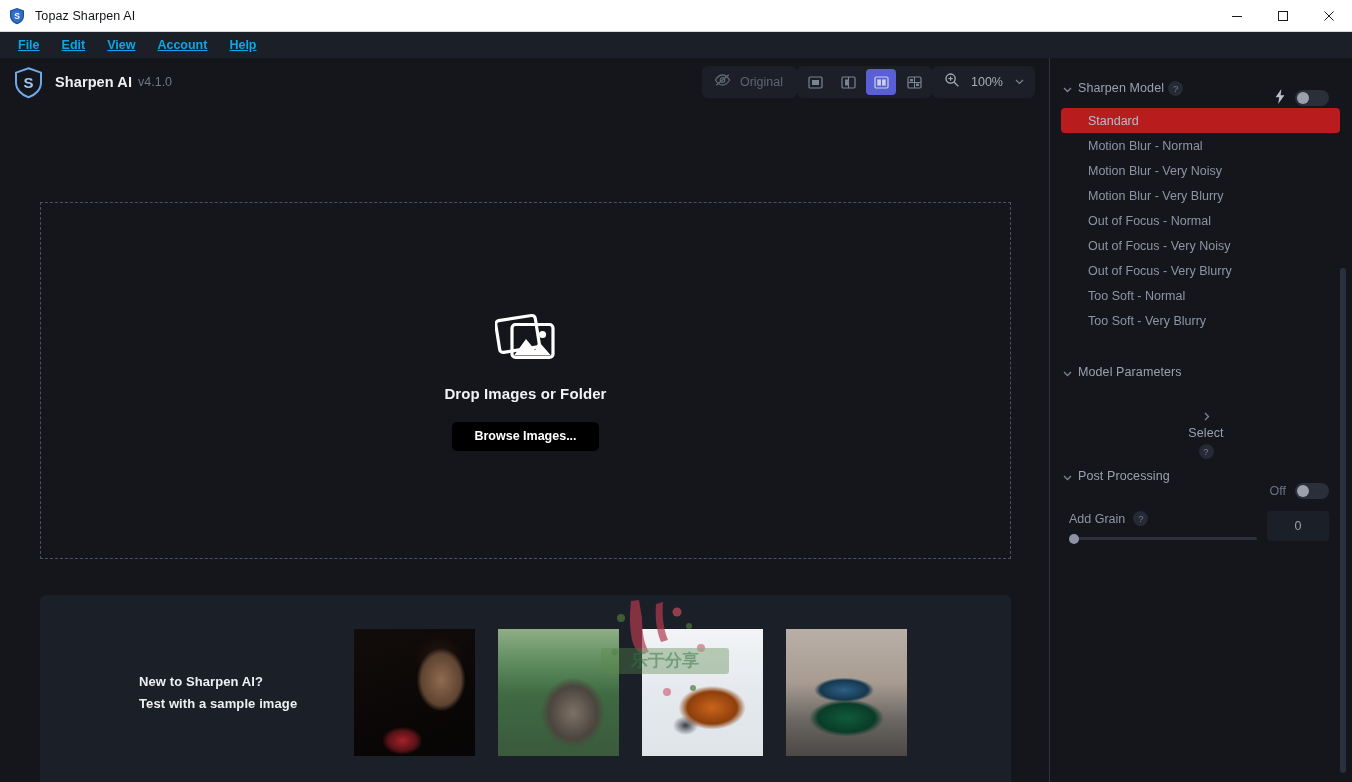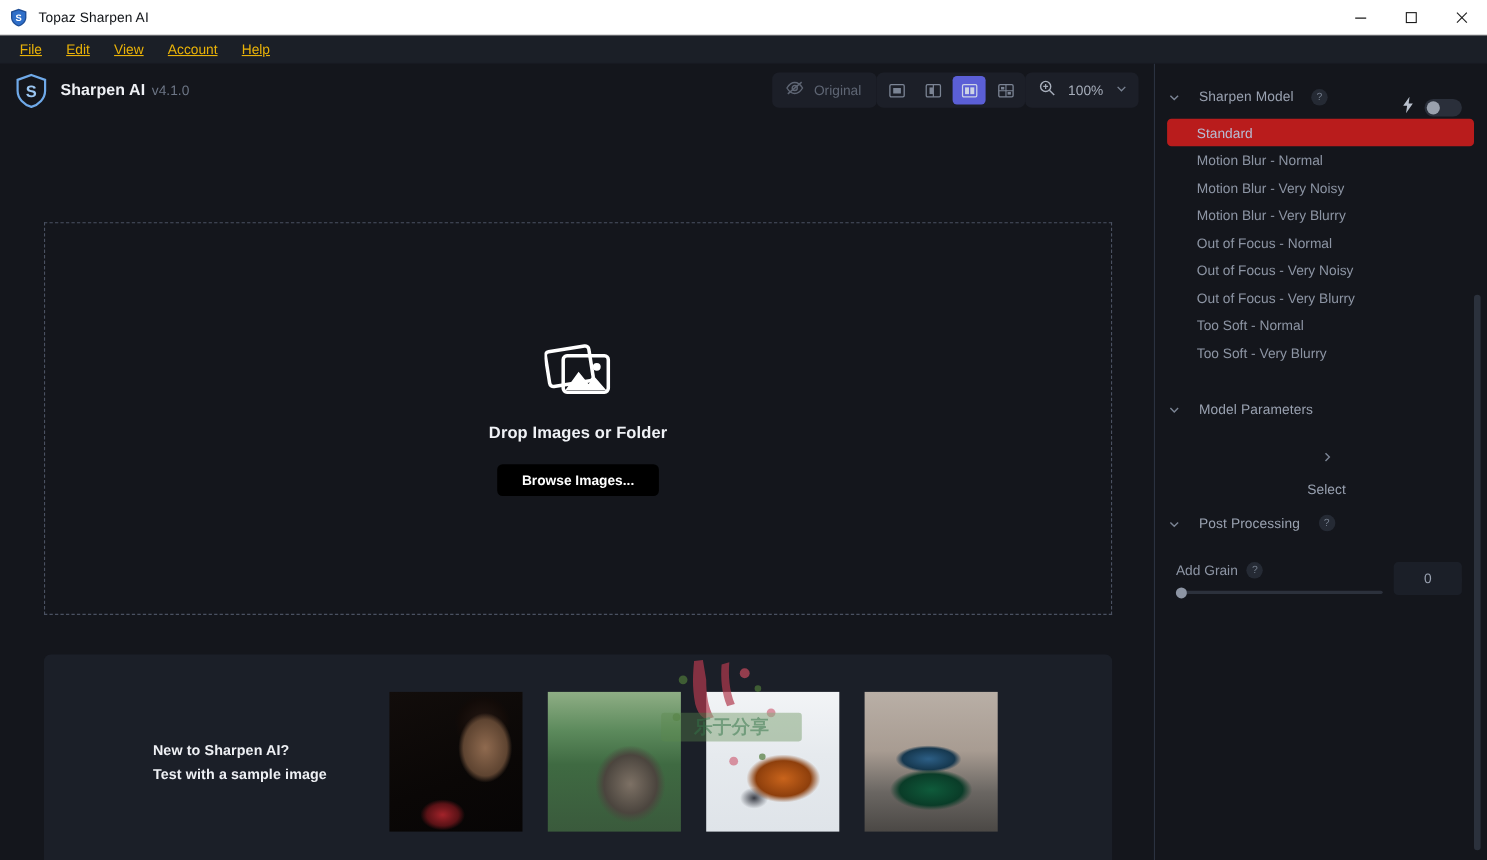--- a/index.html
+++ b/index.html
@@ -38,23 +38,23 @@
 
   
   #menubar {
     height: 26px; width: 100%;
     background: #1b1f27;
     display: flex; align-items: center;
     padding-left: 7px;
     border-bottom: 1px solid #1b1f27;
   }
   .menu-item {
-    font-size: 12.5px; color: #eab308;
+    font-size: 12.5px; color: #0ea5e9;
     padding: 0 11px; height: 26px;
-    display: flex; align-items: center;
+    display: flex; align-items: center; font-weight: bold;
   }
   .menu-item u { text-decoration: underline; text-underline-offset: 1px; }
 
   
   #appbody {
     width: 100%; height: 724px;
     background: #14161c;
     display: flex;
     position: relative;
   }
@@ -181,21 +181,21 @@
 
   
   #right-panel {
     width: 301px; height: 724px;
     background: #14161c;
     position: relative;
     overflow: hidden;
   }
   .section-head {
     display: flex; align-items: center;
-    height: 30px; padding-left: 11px; gap: 16px;
+    height: 30px; padding-left: 11px; gap: 4px;
   }
   .chev { width: 13px; height: 13px; flex: 0 0 auto; color: #7b8494; }
   .section-title { font-size: 12.5px; color: #99a1b0; letter-spacing: .1px; }
   .qmark {
     width: 15px; height: 15px; border-radius: 50%;
     background: #252a34; color: #737c8b;
     font-size: 9.5px; display: flex;
     align-items: center; justify-content: center;
     flex: 0 0 auto;
   }

